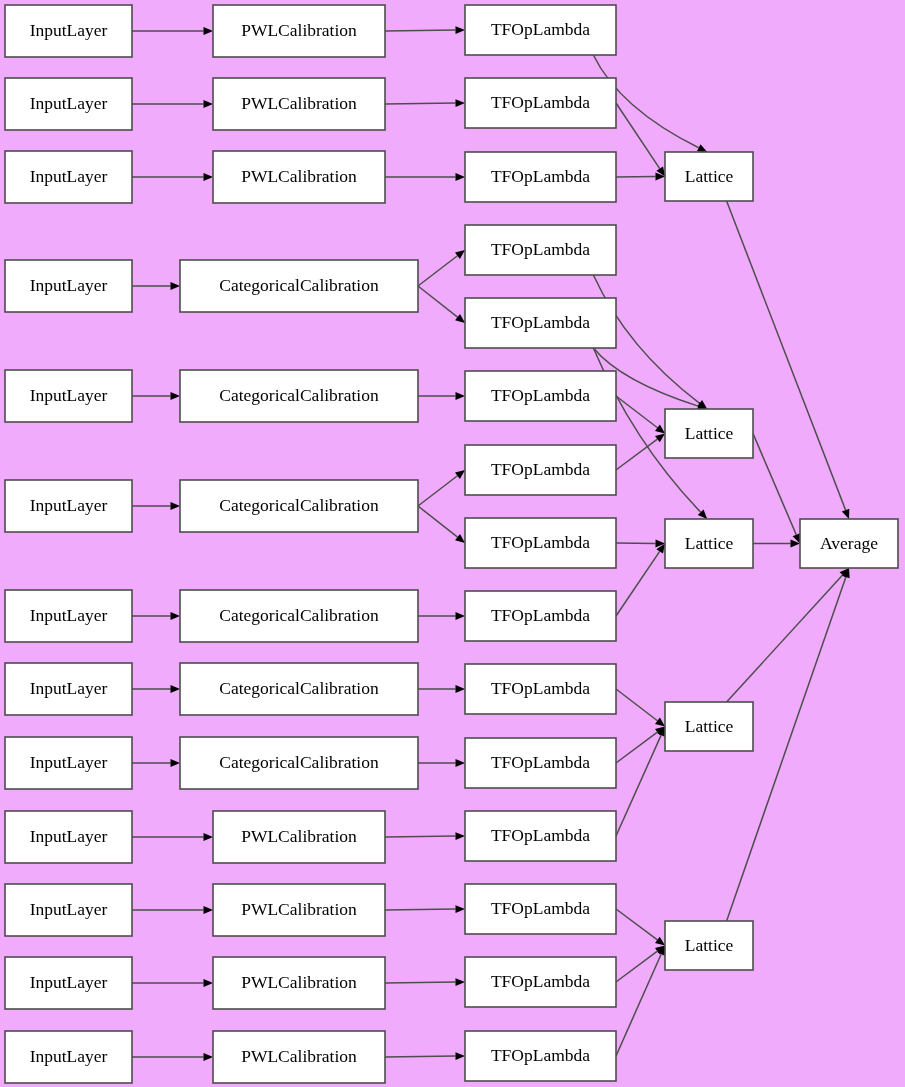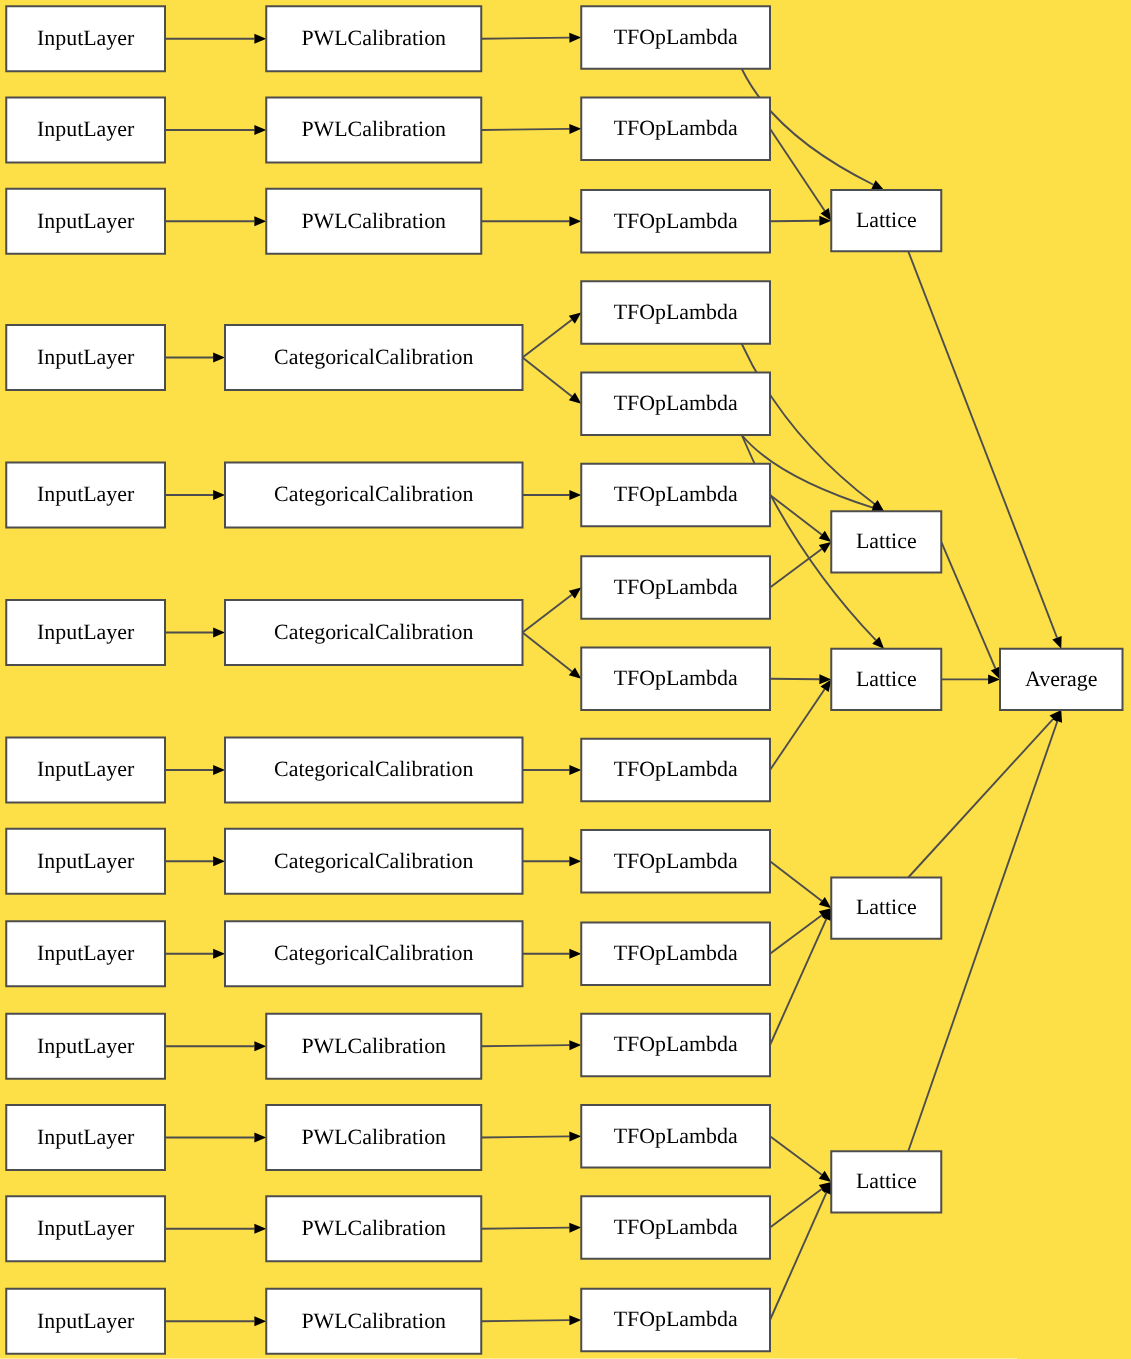--- a/index.html
+++ b/index.html
@@ -4,21 +4,21 @@
 <style>
   html, body {
     margin: 0;
     padding: 0;
     background: #ffffff;
   }
   #graph-root {
     position: relative;
     width: 905px;
     height: 1087px;
-    background: #fde047;
+    background: #f0abfc;
     font-family: "Liberation Serif", "DejaVu Serif", serif;
     overflow: hidden;
   }
   svg#graph-canvas {
     display: block;
     width: 905px;
     height: 1087px;
   }
   .node-rect {
     fill: #ffffff;

